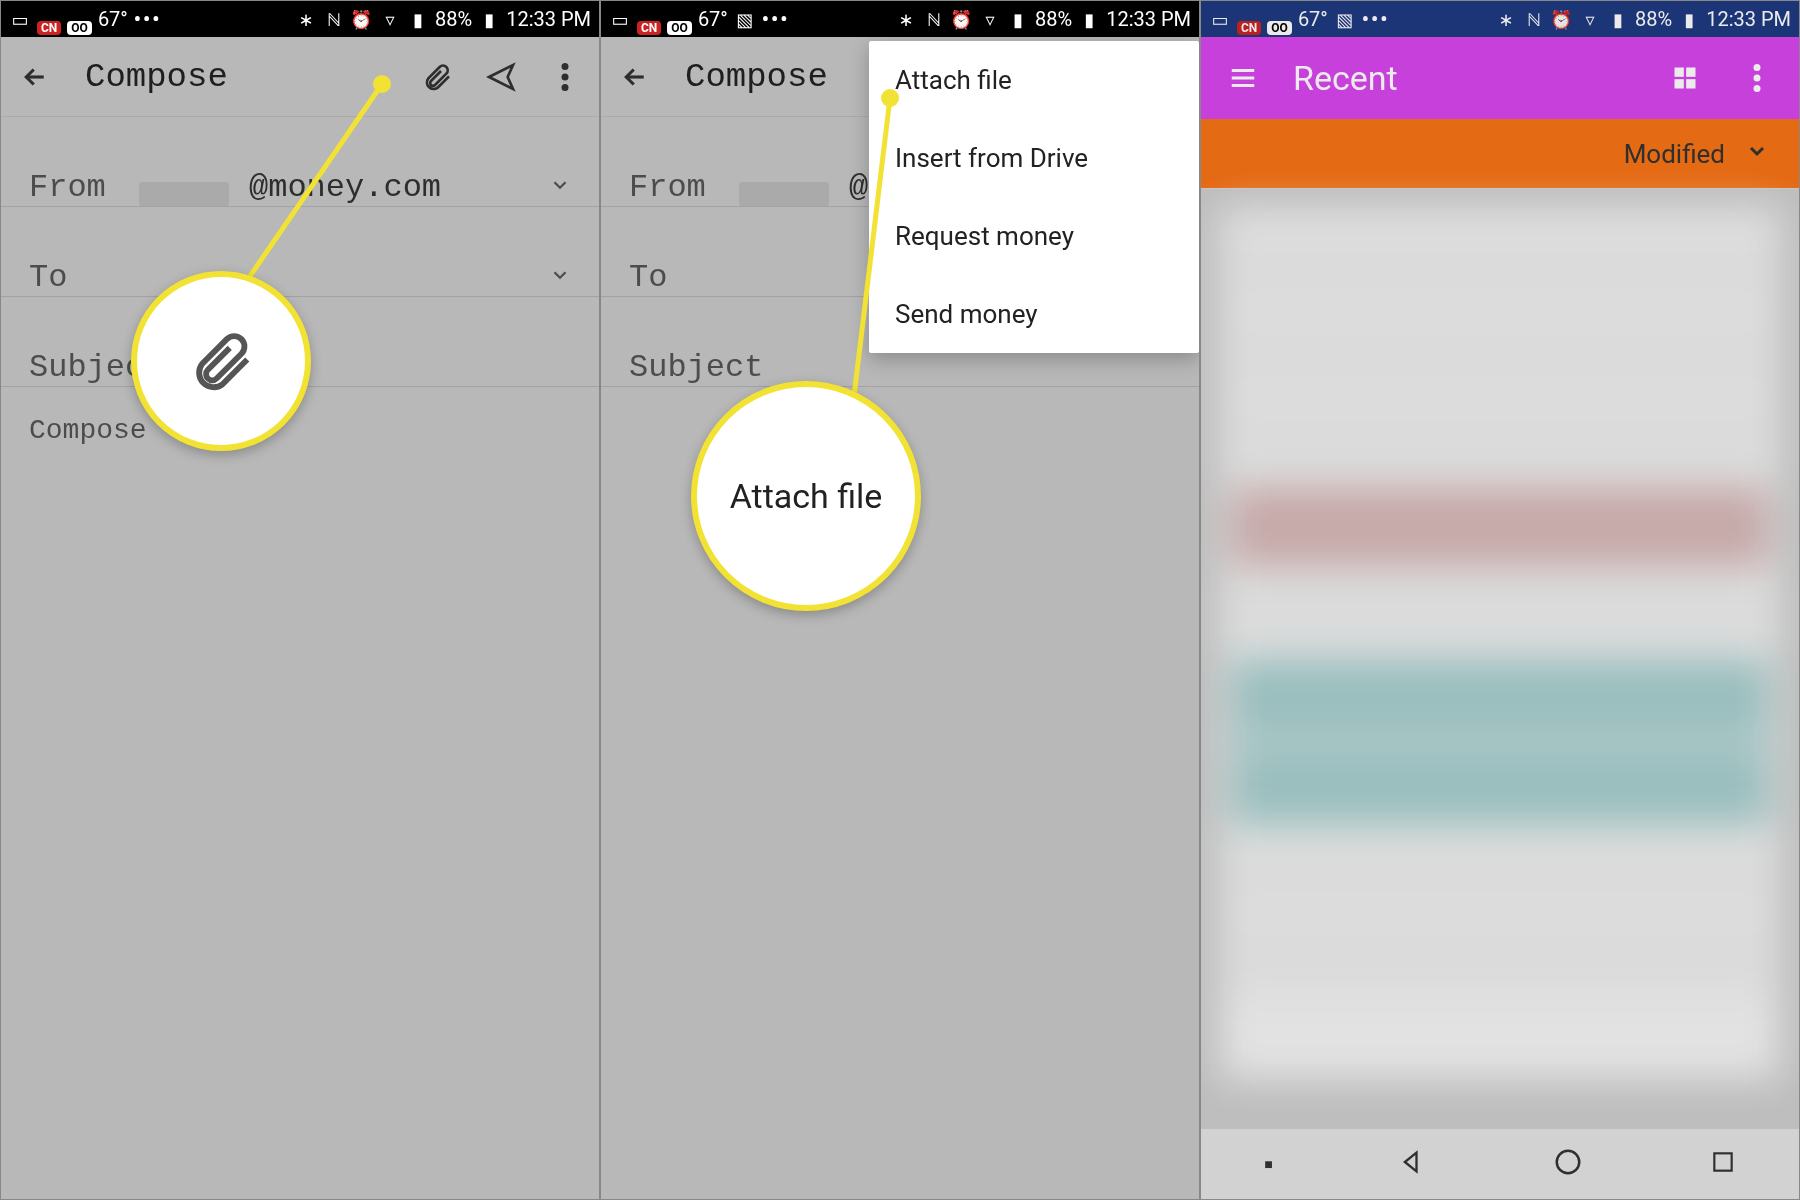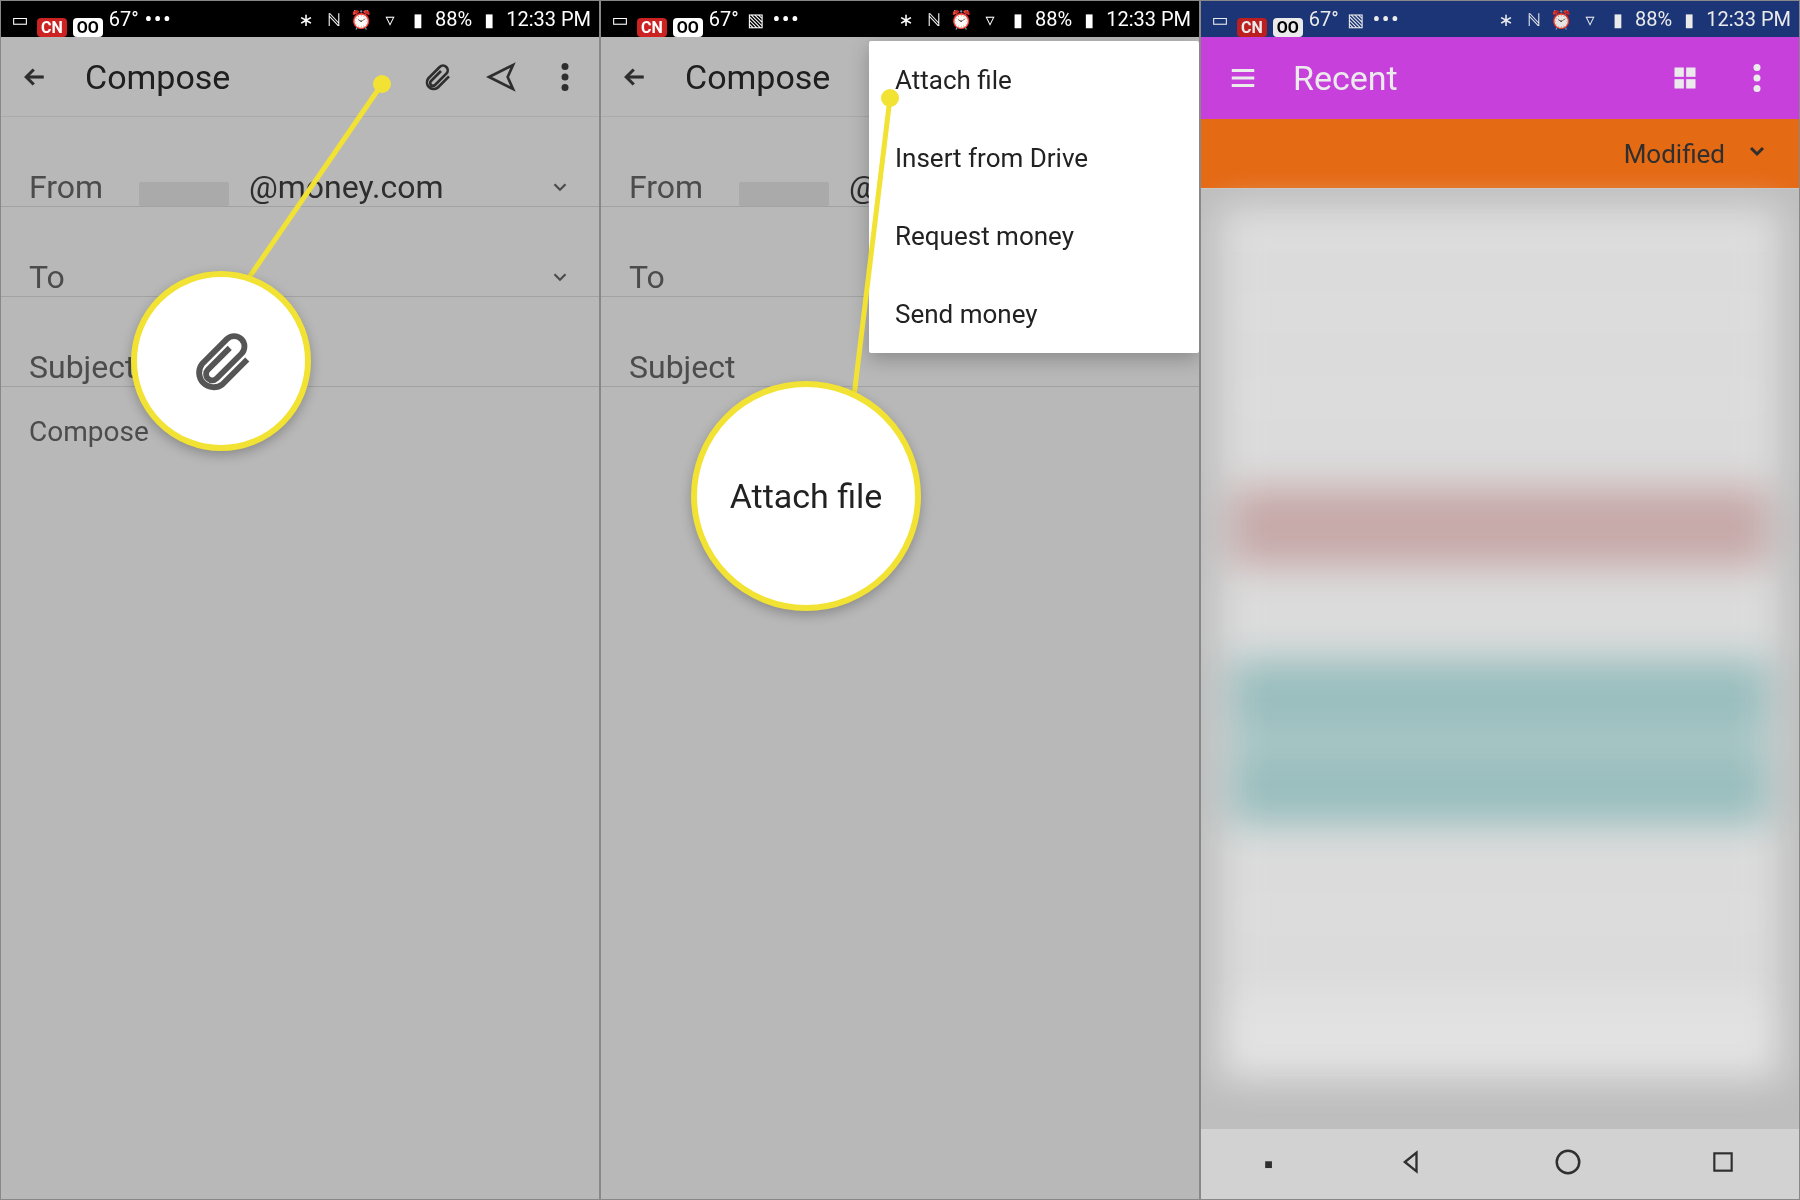--- a/index.html
+++ b/index.html
@@ -27,36 +27,36 @@
     display: flex;
     align-items: center;
     font-size: 20px;
     padding: 0 8px;
     gap: 6px;
   }
   .statusbar.blue { background: #1f3a80; }
   .statusbar .left { display:flex; align-items:center; gap:6px; }
   .statusbar .right { margin-left:auto; display:flex; align-items:center; gap:6px; }
   .ico { display:inline-flex; align-items:center; justify-content:center; width:22px; height:22px; font-size:18px; }
-  .pill { background:#fff; color:#000; border-radius:4px; padding:0 4px; font-size:16px; font-weight:700;margin-top:17px; }
+  .pill { background:#fff; color:#000; border-radius:4px; padding:0 4px; font-size:12px; font-weight:700;margin-top:17px; }
   .pill.red { background:#c22; color:#fff; }
   .dots { letter-spacing:2px; font-weight:700; }
   
   .appbar {
     height: 80px;
     display:flex;
     align-items:center;
     padding: 0 12px;
     gap: 20px;
     border-bottom: 1px solid rgba(0,0,0,0.08);
   }
   .appbar .title { font-size: 34px; color:#222; margin-left:8px; flex:0 0 auto; }
   .appbar .spacer { flex:1; }
   .icon-btn { width:44px; height:44px; display:flex; align-items:center; justify-content:center; color:#333; }
-  .screen-dim .appbar, .screen-dim .row, .screen-dim .body { filter: brightness(0.9); }
+  .screen-dim .appbar, .screen-dim .row, .screen-dim .body { filter: brightness(0.9); font-family: Liberation Mono, monospace; }
   
   .row {
     display:flex;
     align-items:flex-end;
     height: 90px;
     padding: 0 28px;
     border-bottom: 1px solid rgba(0,0,0,0.12);
     font-size: 32px;
     color:#555;
     gap: 20px;

